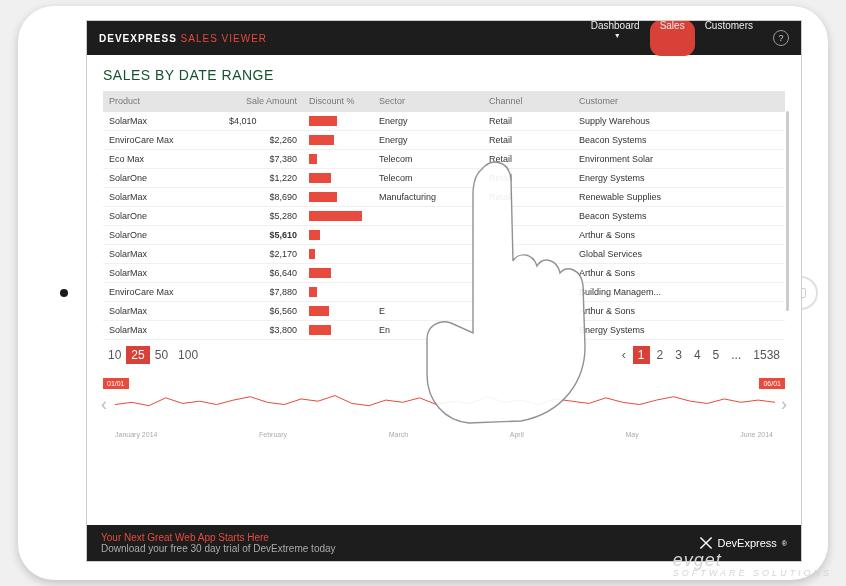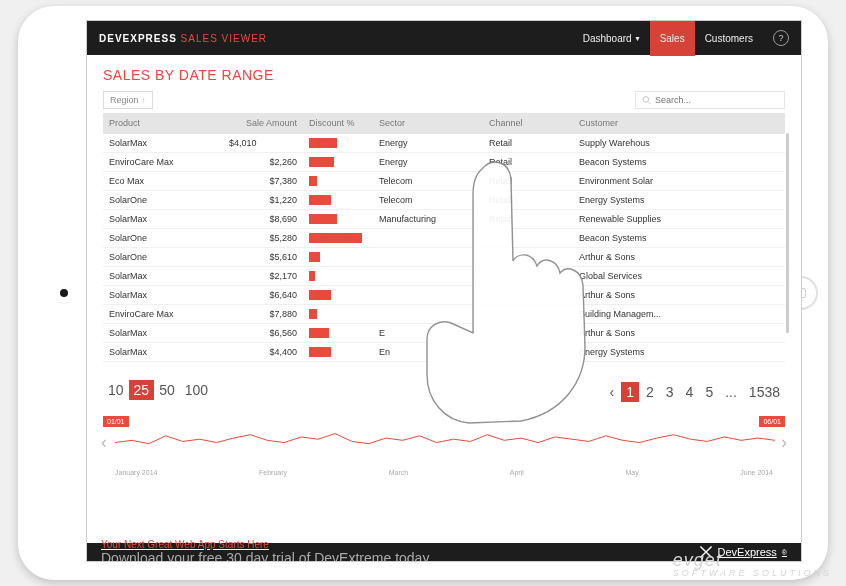--- a/index.html
+++ b/index.html
@@ -6,59 +6,59 @@
   body { background: #f0f0f0; width: 846px; height: 586px; overflow: hidden; position: relative; }
   .tablet { position: absolute; top: 6px; left: 18px; width: 810px; height: 574px; background: #fff; border-radius: 36px; box-shadow: 0 3px 10px rgba(0,0,0,0.2); padding: 14px 68px; }
   .dot { position: absolute; left: 42px; top: 50%; width: 8px; height: 8px; background: #1a1a1a; border-radius: 50%; transform: translateY(-50%); }
   .home { position: absolute; right: 10px; top: 50%; width: 34px; height: 34px; border: 2px solid #e0e0e0; border-radius: 50%; transform: translateY(-50%); display:flex; align-items:center; justify-content:center; }
   .home .sq { width: 10px; height: 10px; border: 1.5px solid #d0d0d0; border-radius: 2px; }
   .screen { width: 716px; height: 542px; margin: 0 auto; background: #fff; position: relative; overflow: hidden; border: 1px solid #ccc; }
   .topbar { height: 34px; background: #1d1d1d; color: #fff; display: flex; align-items: center; padding: 0 12px; font-size: 10px; }
   .brand { letter-spacing: 1px; font-weight: 600; }
   .brand .accent { color: #e84a3d; font-weight: 400; }
   .nav { margin-left: auto; display: flex; align-items: center; gap: 0; }
-  .nav-item { padding: 0 10px; height: 36px; display: flex; align-items: center; color: #eee; cursor: pointer; }
-  .nav-item.active { background: #d74138; }
+  .nav-item { padding: 0 10px; height: 36px; display: flex; align-items: center; color: #eee; cursor: pointer; flex-direction: column; }
+  .nav-item.active { background: #d74138; border-radius: 11px; }
   .caret { margin-left: 4px; font-size: 8px; }
   .help { width: 16px; height: 16px; border: 1px solid #999; border-radius: 50%; display: flex; align-items: center; justify-content: center; font-size: 9px; margin-left: 10px; color: #ccc; }
   .content { padding: 12px 16px 0 16px; }
-  .title { font-size: 14px; font-weight: 400; color: #ef4444; letter-spacing: 0.5px; margin-bottom: 8px; }
+  .title { font-size: 14px; font-weight: 400; color: #14532d; letter-spacing: 0.5px; margin-bottom: 8px; }
   .toolbar { display: flex; align-items: center; margin-bottom: 4px; }
   .chip { border: 1px solid #ddd; font-size: 9px; padding: 3px 6px; color: #888; display: inline-flex; align-items: center; gap: 3px; }
   .search { margin-left: auto; display: flex; align-items: center; border: 1px solid #e5e5e5; padding: 3px 6px; width: 150px; }
   .search input { border: none; outline: none; font-size: 9px; width: 100%; color: #666; }
   .search .mag { width: 10px; height: 10px; margin-right: 4px; }
   table { width: 100%; border-collapse: collapse; font-size: 9px; color: #333; table-layout: fixed; }
   thead th { text-align: left; font-weight: 400; color: #777; padding: 5px 6px; border-bottom: 1px solid #e6e6e6; background: #e5e5e5; }
   tbody td { padding: 4px 6px; border-bottom: 1px solid #f0f0f0; white-space: nowrap; overflow: hidden; text-overflow: ellipsis; }
   .col-product { width: 120px; }
   .col-amount { width: 80px; text-align: right; }
   .col-discount { width: 70px; }
   .col-sector { width: 110px; }
   .col-channel { width: 90px; }
   .col-customer { width: auto; }
   .bar { height: 10px; background: #e84a3d; display: block; }
   .table-wrap { position: relative; }
   .scroll-hint { position: absolute; right: -4px; top: 20px; width: 3px; height: 200px; background: #ccc; border-radius: 2px; }
-  .pager { display: flex; font-size: 14px; color: #555; margin-top: 20px; }
+  .pager { display: flex; align-items: center; font-size: 12px; color: #555; margin-top: 6px; }
   .pager .sz, .pager .pg { padding: 2px 5px; cursor: pointer; }
   .pager .sz.active, .pager .pg.active { background: #d74138; color: #fff; }
   .pager .right { margin-left: auto; display: flex; align-items: center; gap: 2px; }
   .timeline { margin-top: 14px; position: relative; height: 60px; }
   .tl-badge { position: absolute; top: 0; background: #e84a3d; color: #fff; font-size: 7px; padding: 2px 4px; }
   .tl-left { left: 0; }
   .tl-right { right: 0; }
   .tl-arrow { position: absolute; top: 16px; font-size: 18px; color: #bbb; cursor: pointer; }
   .tl-arrow.l { left: -2px; }
   .tl-arrow.r { right: -2px; }
   .tl-chart { position: absolute; left: 12px; right: 12px; top: 12px; height: 28px; }
   .tl-axis { position: absolute; bottom: 0; left: 12px; right: 12px; display: flex; justify-content: space-between; font-size: 7px; color: #aaa; }
-  .footer { position: absolute; bottom: 0; left: 0; right: 0; height: 18px; background: #1d1d1d; color: #fff; display: flex; align-items: center; padding: 0 14px; font-size: 9px; text-decoration: underline; }
+  .footer { position: absolute; bottom: 0; left: 0; right: 0; height: 36px; background: #1d1d1d; color: #fff; display: flex; align-items: center; padding: 0 14px; font-size: 9px; }
   .footer .tag { color: #e84a3d; font-size: 10px; }
-  .footer .sub { color: #aaa; font-size: 14px; }
+  .footer .sub { color: #aaa; font-size: 10px; }
   .footer .logo { margin-left: auto; display: flex; align-items: center; gap: 5px; font-size: 11px; }
   .dx { width: 14px; height: 14px; }
   .hand { position: absolute; left: 300px; top: 130px; width: 240px; height: 280px; pointer-events: none; opacity: 0.92; }
   .watermark { position: absolute; right: 14px; bottom: 8px; font-size: 18px; color: #d5d5d5; font-style: italic; letter-spacing: 1px; pointer-events: none; line-height: 1; }
   .watermark .sub2 { font-size: 9px; letter-spacing: 3px; display:block; }
 </style>
 </head>
 <body>
 
 <div class="tablet">
@@ -79,33 +79,20 @@
             <span class="caret">▾</span>
           </div>
         <div class="nav-item active">Sales</div>
         <div class="nav-item">Customers</div>
         <div class="help">?</div>
       </div>
     </div>
 
     <div class="content">
       <div class="title">SALES BY DATE RANGE</div>
-      <div class="toolbar">
-        <div class="chip">
-          <span>Region</span>
-          <span style="font-size:8px;color:#bbb;">↑</span>
-        </div>
-        <div class="search">
-          <svg class="mag" viewBox="0 0 16 16">
-              <circle cx="7" cy="7" r="5" fill="none" stroke="#bbb" stroke-width="1.5"></circle>
-              <line x1="11" y1="11" x2="15" y2="15" stroke="#bbb" stroke-width="1.5"></line>
-            </svg>
-          <input placeholder="Search..." style="">
-        </div>
-      </div>
 
       <div class="table-wrap">
         <table>
           <colgroup>
               <col class="col-product">
               <col class="col-amount">
               <col class="col-discount">
               <col class="col-sector">
               <col class="col-channel">
               <col class="col-customer">
@@ -176,21 +163,21 @@
                 <td style="text-align:right;">$5,280</td>
                 <td>
                   <span class="bar" style="width:53.199999999999996px"></span>
                 </td>
                 <td></td>
                 <td></td>
                 <td>Beacon Systems</td>
               </tr>
               <tr>
                 <td>SolarOne</td>
-                <td style="text-align:right;">$5,610</td>
+                <td style="text-align:right;font-weight:bold;">$5,610</td>
                 <td>
                   <span class="bar" style="width:11.2px"></span>
                 </td>
                 <td></td>
                 <td></td>
                 <td>Arthur &amp; Sons</td>
               </tr>
               <tr>
                 <td>SolarMax</td>
                 <td style="text-align:right;">$2,170</td>
@@ -226,21 +213,21 @@
                 <td style="text-align:right;">$6,560</td>
                 <td>
                   <span class="bar" style="width:19.599999999999998px"></span>
                 </td>
                 <td>E</td>
                 <td></td>
                 <td>Arthur &amp; Sons</td>
               </tr>
               <tr>
                 <td>SolarMax</td>
-                <td style="text-align:right;">$4,400</td>
+                <td style="text-align:right;">$3,800</td>
                 <td>
                   <span class="bar" style="width:22.4px"></span>
                 </td>
                 <td>En</td>
                 <td></td>
                 <td>Energy Systems</td>
               </tr>
             </tbody>
         </table>
         <div class="scroll-hint"></div>

